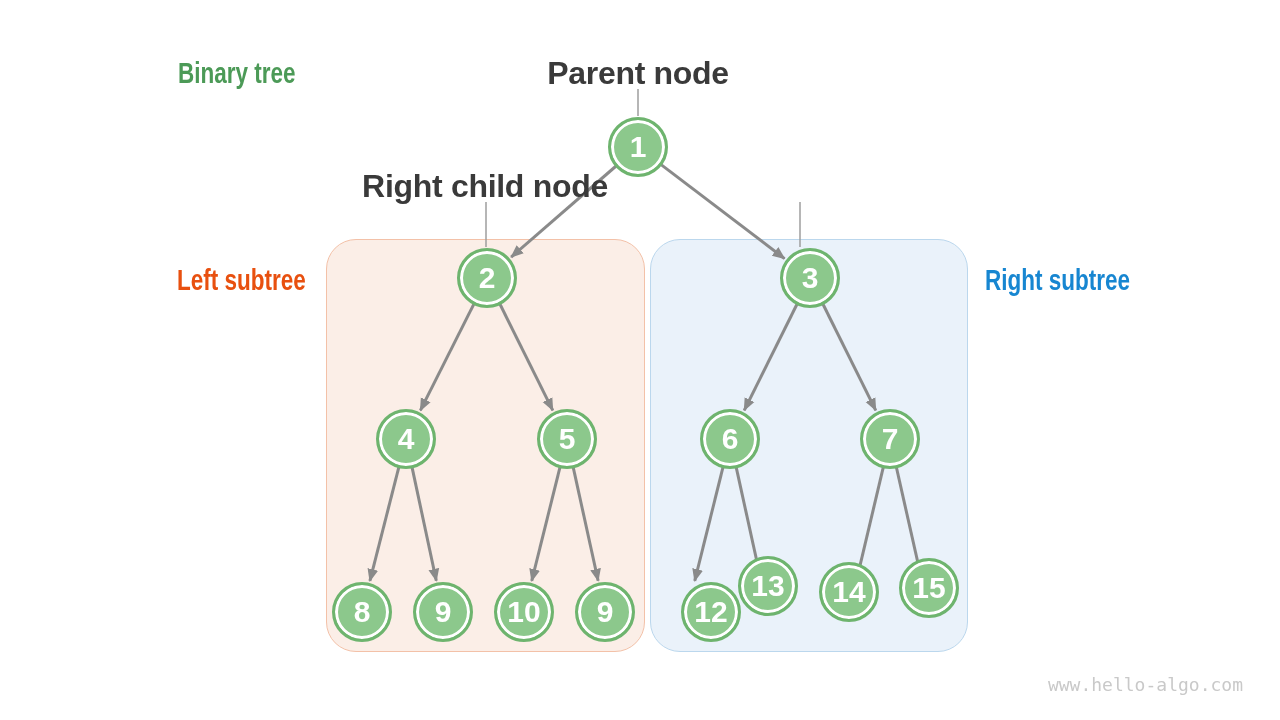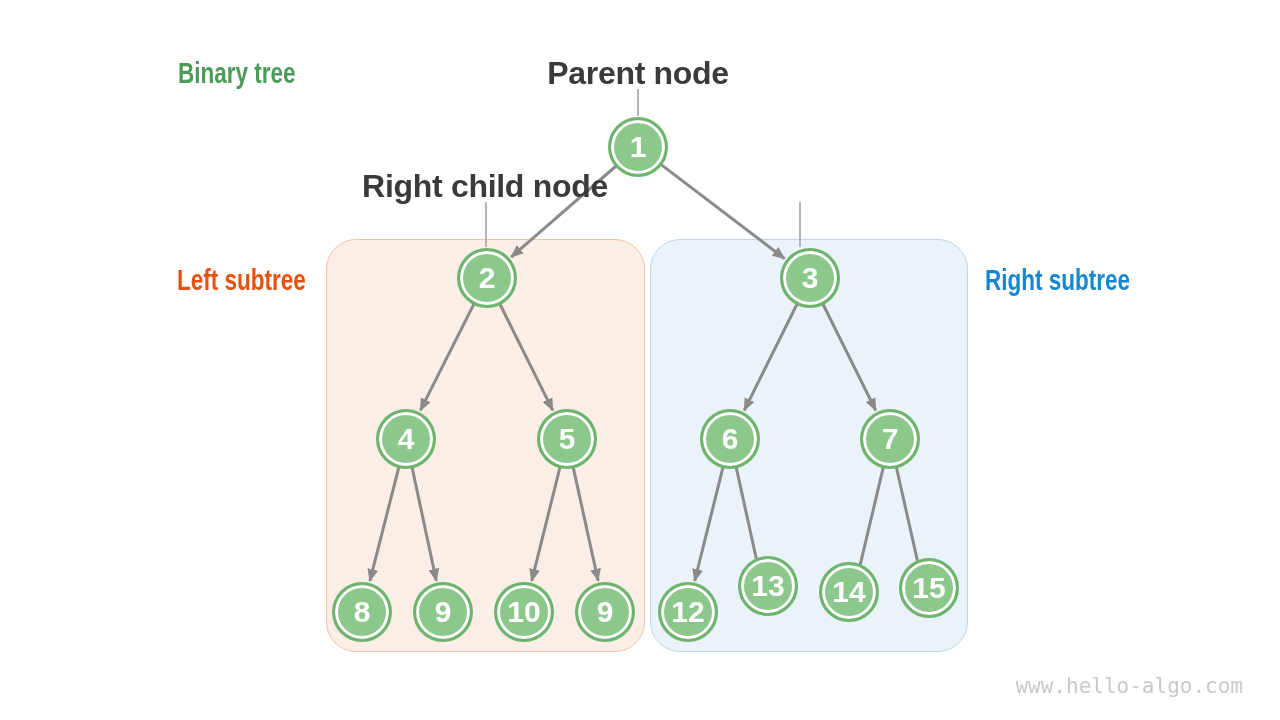--- a/index.html
+++ b/index.html
@@ -27,21 +27,21 @@
   .big-label{
     position:absolute;font-size:30px;font-weight:700;white-space:nowrap;
     transform:scaleX(0.75);transform-origin:left center;z-index:3;
   }
   #diagram-title{left:178px;top:56px;color:var(--title-green);}
   #left-subtree-label{left:177px;top:263px;color:var(--subtree-orange);}
   #right-subtree-label{left:985px;top:263px;color:var(--subtree-blue);}
   .watermark{
     position:absolute;right:37px;top:674px;z-index:3;
     font-family:"DejaVu Sans Mono","Liberation Mono",monospace;
-    font-size:21px;color:var(--watermark-gray);
+    font-size:18px;color:var(--watermark-gray);
   }
 </style>
 </head>
 <body>
 
 <div class="stage" id="stage" style="--title-green: #4C9A57; --subtree-orange: #E8500F; --subtree-blue: #1786D1; --node-fill: #8CC88C; --node-border: #6EB46E; --node-text: #FFFFFF; --edge-gray: #8A8A8A; --pointer-gray: #9E9E9E; --label-dark: #3A3A3A; --left-box-bg: #FBEEE7; --left-box-border: #F3C1A8; --right-box-bg: #EAF2FA; --right-box-border: #BBD7ED; --watermark-gray: #C9C9C9;">
   <div class="region" id="region-left" style="left: 326px; top: 239px; width: 319px; height: 413px;"></div>
   <div class="region" id="region-right" style="left: 650px; top: 239px; width: 318px; height: 413px;"></div>
 
   <svg id="edge-svg" viewBox="0 0 1280 720">
@@ -80,17 +80,17 @@
     <div class="tree-node" style="left: 487px; top: 278px;">2</div>
     <div class="tree-node" style="left: 810px; top: 278px;">3</div>
     <div class="tree-node" style="left: 406px; top: 439px;">4</div>
     <div class="tree-node" style="left: 567px; top: 439px;">5</div>
     <div class="tree-node" style="left: 730px; top: 439px;">6</div>
     <div class="tree-node" style="left: 890px; top: 439px;">7</div>
     <div class="tree-node" style="left: 362px; top: 612px;">8</div>
     <div class="tree-node" style="left: 443px; top: 612px;">9</div>
     <div class="tree-node" style="left: 524px; top: 612px;">10</div>
     <div class="tree-node" style="left: 605px; top: 612px;">9</div>
-    <div class="tree-node" style="left: 688px; top: 612px;">12</div>
+    <div class="tree-node" style="left: 711px; top: 612px;">12</div>
     <div class="tree-node" style="left: 768px; top: 586px;">13</div>
     <div class="tree-node" style="left: 849px; top: 592px;">14</div>
     <div class="tree-node" style="left: 929px; top: 588px;">15</div>
   </div>
 
 </body></html>

